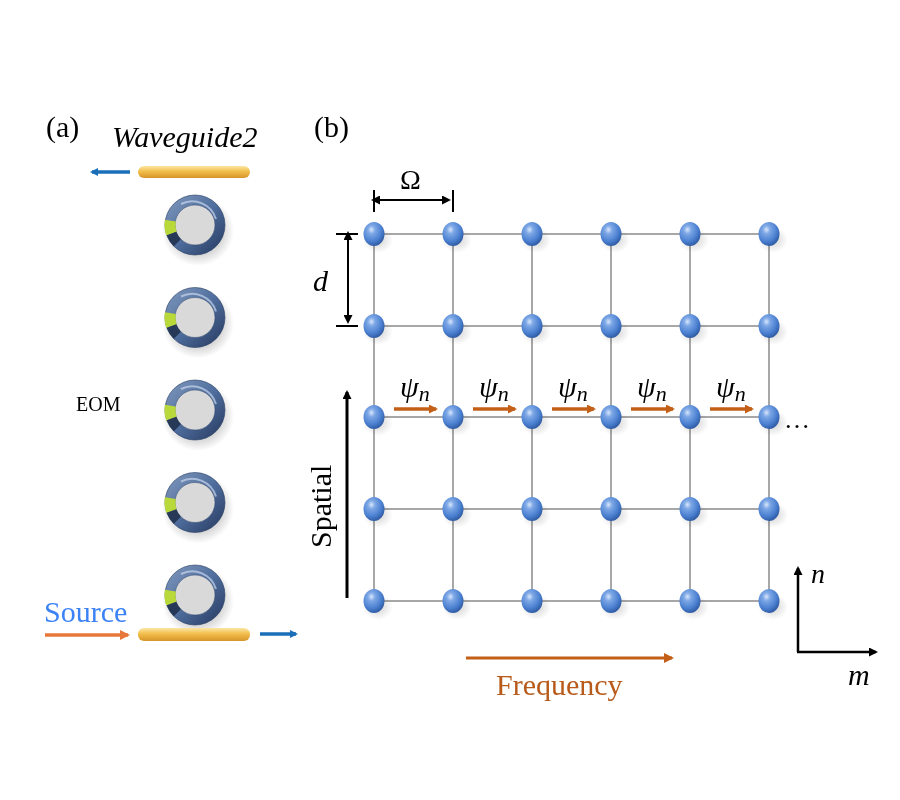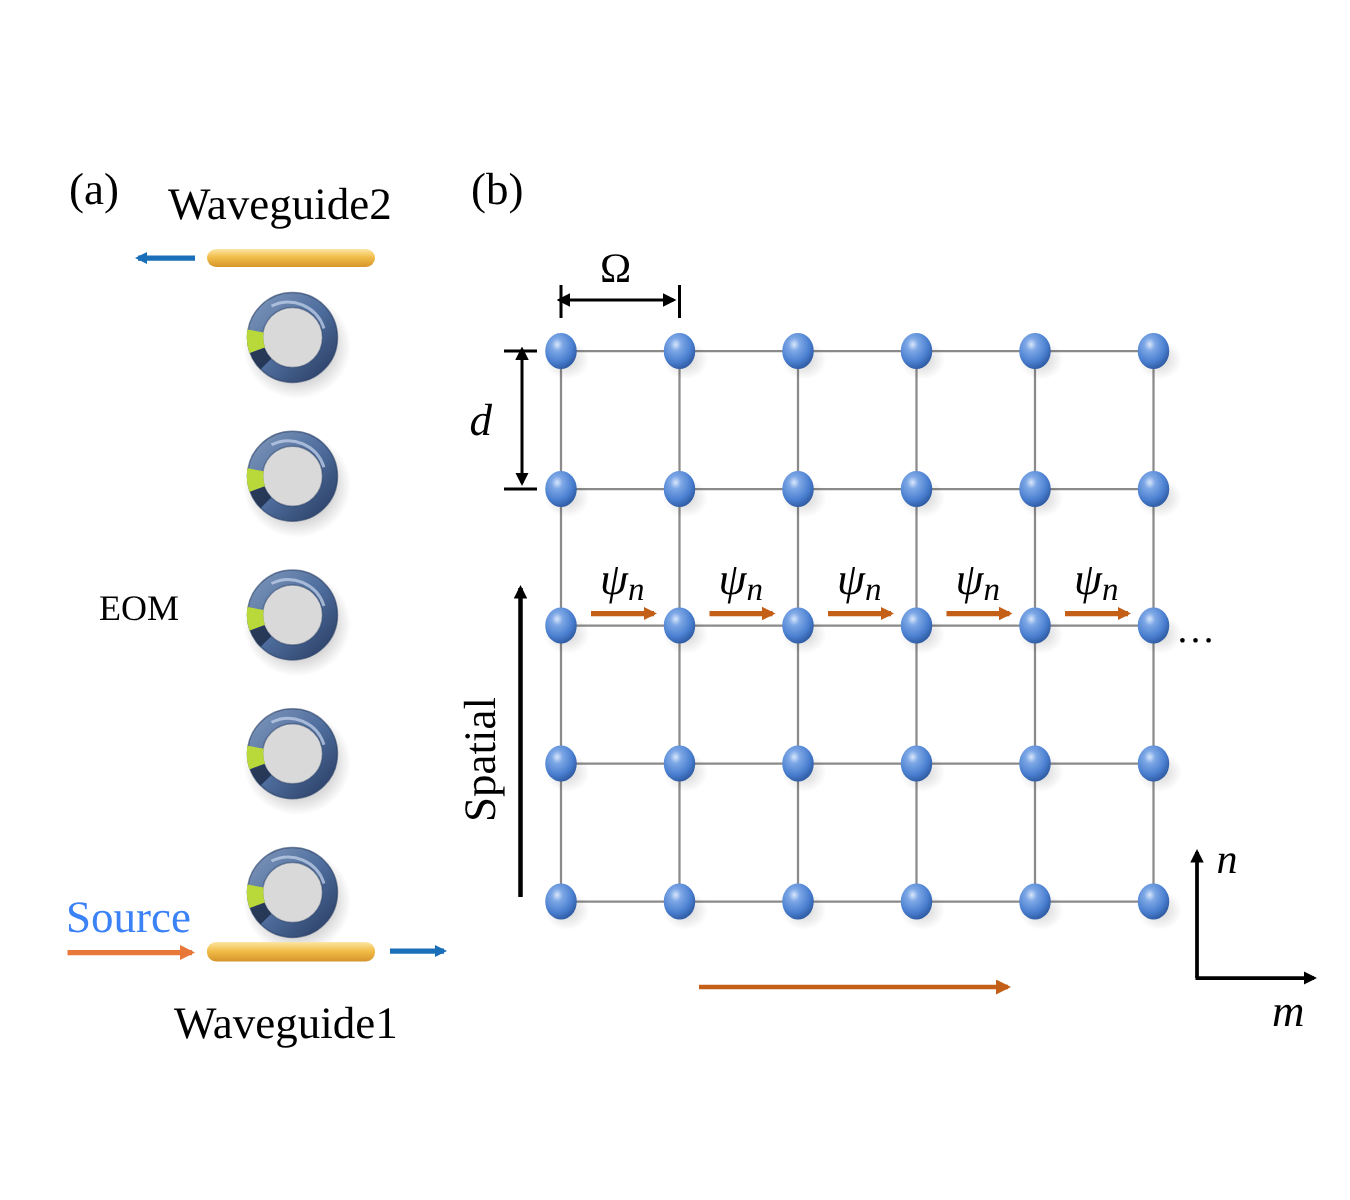--- a/index.html
+++ b/index.html
@@ -1,21 +1,21 @@
 <!DOCTYPE html>
 <html><head>
 <meta charset="utf-8">
 <style>
   html, body { margin: 0; padding: 0; background: #ffffff; }
   body { width: 900px; height: 800px; position: relative; overflow: hidden; font-family: "Liberation Serif", "DejaVu Serif", serif; }
   #stage { position: absolute; left: 0; top: 0; width: 900px; height: 800px; }
   .txt { position: absolute; white-space: nowrap; color: #000; font-family: "Liberation Serif", "DejaVu Serif", serif; line-height: 1; }
   .panel-label { font-size: 30px; }
   .wg-label { font-size: 30px; }
-  .eom-label { font-size: 24px; }
+  .eom-label { font-size: 20px; margin-left: 10px; }
   .source-label { font-size: 30px; color: #3b82f6; }
   .freq-label { font-size: 30px; color: #b85a1a; }
   .spatial-label { font-size: 30px; transform-origin: left top; transform: rotate(-90deg); }
   .italic { font-style: italic; }
   .psi { font-size: 30px; font-style: italic; text-align: center; }
   .psi sub { font-size: 22px; vertical-align: -4px; }
   .dots { font-size: 26px; letter-spacing: 3px; }
 </style>
 </head>
 <body>
@@ -289,35 +289,35 @@
 
       <g>
         <line x1="798" y1="652" x2="798" y2="568" stroke="#000" stroke-width="2.5" marker-end="url(#arrBlack)"></line>
         <line x1="797" y1="652" x2="876" y2="652" stroke="#000" stroke-width="2.5" marker-end="url(#arrBlack)"></line>
       </g>
     </g>
   </svg>
 
   
   <div class="txt panel-label" style="left:46px; top:112px;">(a)</div>
-  <div class="txt wg-label" style="left:112px; top:122px;">Waveguide2</div>
+  <div class="txt wg-label" style="left:112px; top:122px;font-style:italic;">Waveguide2</div>
   <div class="txt eom-label" style="left:66px; top:394px;">EOM</div>
   <div class="txt source-label" style="left:44px; top:597px;">Source</div>
-  <div class="txt wg-label" style="left:116px; top:668px;">Waveguide1</div>
 
   <div class="txt panel-label" style="left:314px; top:112px;">(b)</div>
   <div class="txt" style="left:400px; top:166px; font-size:28px;">Ω</div>
   <div class="txt italic" style="left:313px; top:266px; font-size:30px;">d</div>
 
   <div id="psiLabels">
       <div class="txt psi" style="left: 400px; top: 372px;"><span>ψ</span><sub>n</sub></div>
       <div class="txt psi" style="left: 479px; top: 372px;"><span>ψ</span><sub>n</sub></div>
       <div class="txt psi" style="left: 558px; top: 372px;"><span>ψ</span><sub>n</sub></div>
       <div class="txt psi" style="left: 637px; top: 372px;"><span>ψ</span><sub>n</sub></div>
       <div class="txt psi" style="left: 716px; top: 372px;"><span>ψ</span><sub>n</sub></div>
     </div>
 
   <div class="txt dots" style="left:784px; top:407px;">…</div>
 
   <div class="txt spatial-label" style="left:306px; top:548px;">Spatial</div>
+  <div class="txt freq-label" style="left:496px; top:670px;">Frequency</div>
   <div class="txt italic" style="left:811px; top:560px; font-size:28px;">n</div>
   <div class="txt italic" style="left:848px; top:660px; font-size:30px;">m</div>
 </div>
 
 </body></html>

